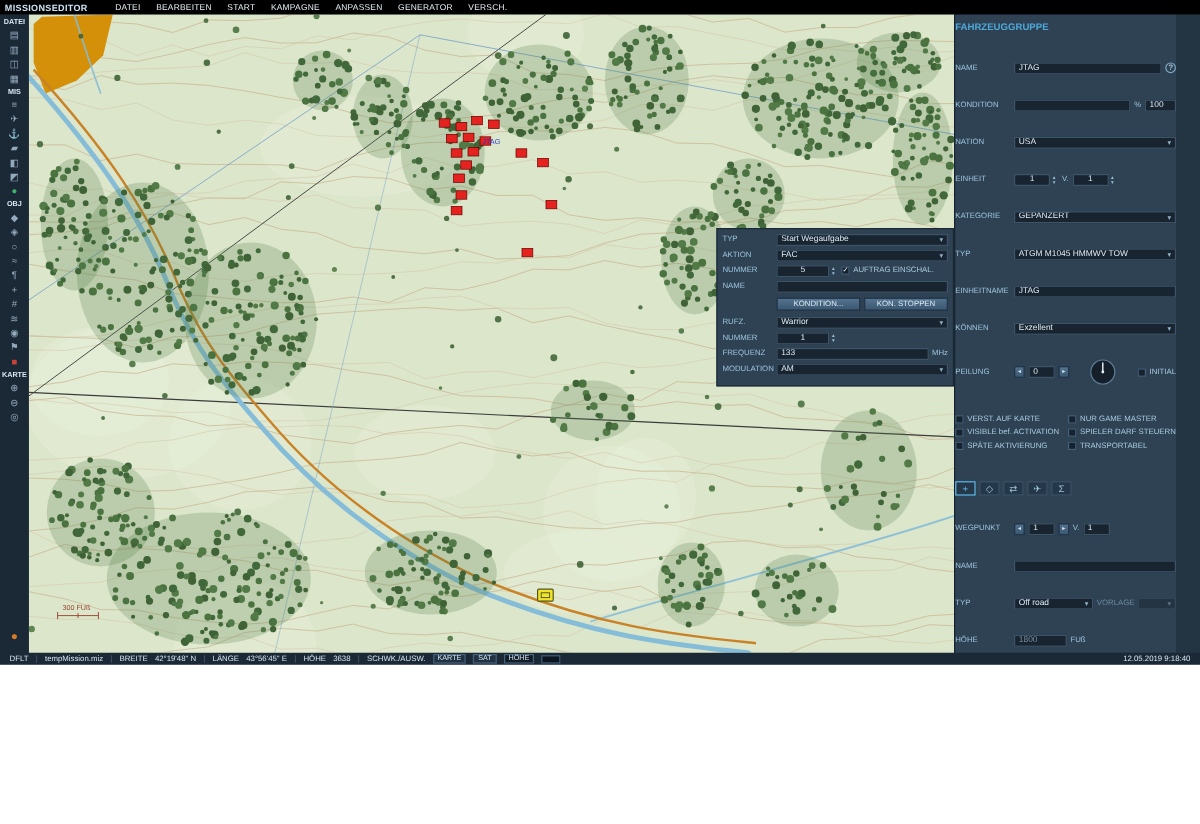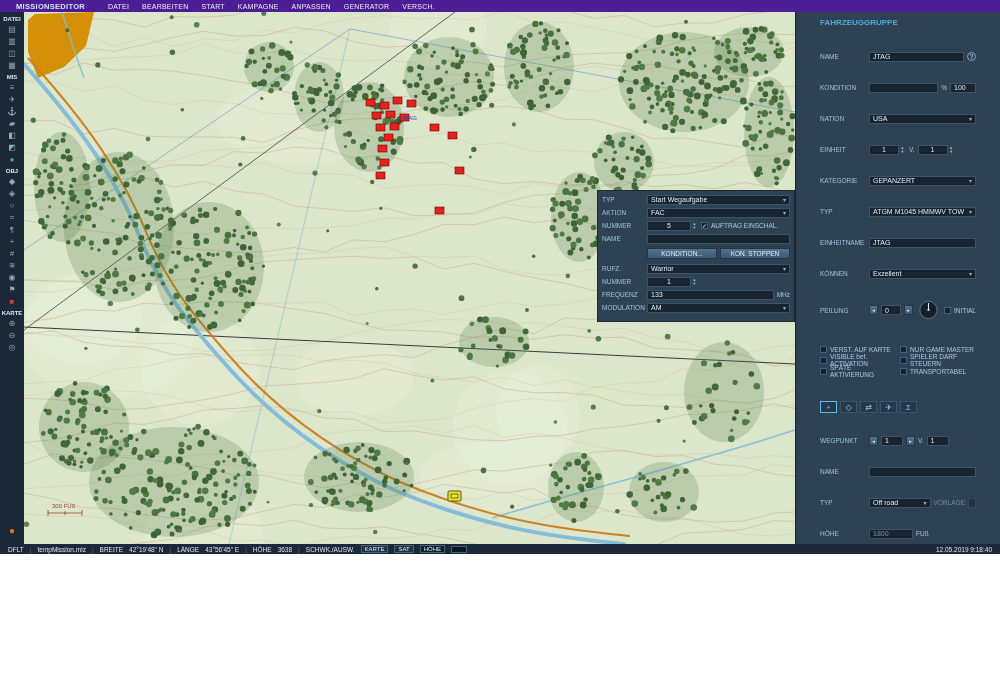--- a/index.html
+++ b/index.html
@@ -1,20 +1,20 @@
 <!DOCTYPE html>
 <html><head>
 <meta charset="utf-8">
 <style>
   *{box-sizing:border-box;margin:0;padding:0}
   body{background:#ffffff;font-family:"Liberation Sans",sans-serif}
   .app{position:relative;width:1000px;height:554px;background:#233442;overflow:hidden}
 
   
-  .topbar{position:absolute;left:0;top:0;width:1000px;height:12px;background:#4c1d95;display:flex;align-items:center;padding-left:16px;z-index:40}
+  .topbar{position:absolute;left:0;top:0;width:1000px;height:12px;background:#000000;display:flex;align-items:center;padding-left:4px;z-index:40}
   .topbar .title{color:#cfe4f4;font-size:7.5px;font-weight:bold;letter-spacing:.3px;width:92px}
   .menubar{display:flex;gap:13px}
   .menu-item{color:#e8eff6;font-size:7px;letter-spacing:.2px;cursor:default}
 
   
   .sidebar{position:absolute;left:0;top:12px;width:24px;height:532px;background:#1b2836;display:flex;flex-direction:column;align-items:center;padding-top:2px;gap:1px;z-index:30}
   .sb-label{color:#d8e6f2;font-size:6px;font-weight:bold;margin:2px 0 1px}
   .sb-icon{width:18px;height:11px;color:#93aabc;font-size:8px;line-height:11px;text-align:center;cursor:pointer}
   .sb-icon.green{color:#3db36c}
   .sb-icon.red{color:#c84238}
@@ -47,21 +47,21 @@
   .dim{color:#6d8ba0}
   .dimtext{color:#7b93a6}
   .help{width:9px;height:9px;border-radius:50%;border:1px solid #7fa8c4;color:#cfe4f2;font-size:6.5px;line-height:8px;text-align:center;flex:none;cursor:pointer}
   .w13{width:13px}.w16{width:16px}.w22{width:22px}.w26{width:26px}.w30{width:30px}.w44{width:44px}.w66{width:66px}
 
   
   .dialog{position:absolute;left:597px;top:190px;width:198px;height:132px;background:#2e4254;border:1px solid #1c2a36;z-index:25;padding:3px 4px;display:flex;flex-direction:column;gap:2px}
   .dialog .lab{width:42px}
 
   
-  .rpanel{position:absolute;left:795px;top:12px;width:205px;height:532px;background:#2e4254;border-left:1px solid #17232e;z-index:30;padding:4px 24px;display:flex;flex-direction:column;gap:20px}
+  .rpanel{position:absolute;left:795px;top:12px;width:185px;height:532px;background:#2e4254;border-left:1px solid #17232e;z-index:30;padding:4px 0;display:flex;flex-direction:column;gap:20px}
   .rp-title{color:#4fa8d8;font-size:8px;font-weight:bold;margin:2px 0 4px;flex:none}
   .rpanel .lab{width:46px}
   .lab.auto{width:auto}
   .row.tall{height:22px}
   .flags{display:grid;grid-template-columns:1fr 1fr;gap:1px 4px;margin:3px 0;flex:none}
   .flag-cell{display:flex;align-items:center;gap:3px;height:10px}
   .tools{display:flex;gap:3px;margin:2px 0;flex:none}
   .tool{width:17px;height:12px;background:#24384a;border:1px solid #3c5368;color:#9cc0d6;font-size:8px;line-height:11px;text-align:center;cursor:pointer}
   .tool.active{color:#5fb9ec;border-color:#5fb9ec}
   .sec-head{border:1px solid #3c5368;background:#26394a;color:#57b0e2;font-size:6.5px;text-align:center;height:11px;line-height:10px;margin-top:3px;flex:none;cursor:pointer}

